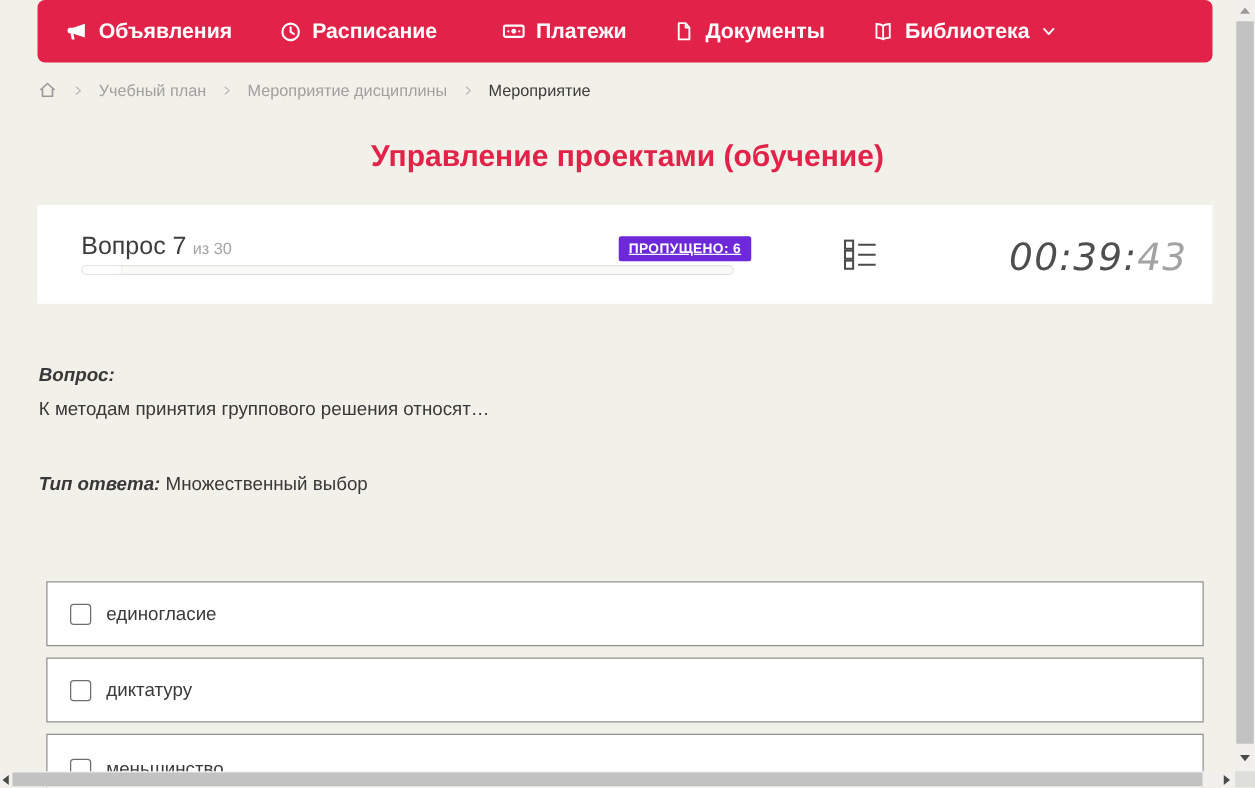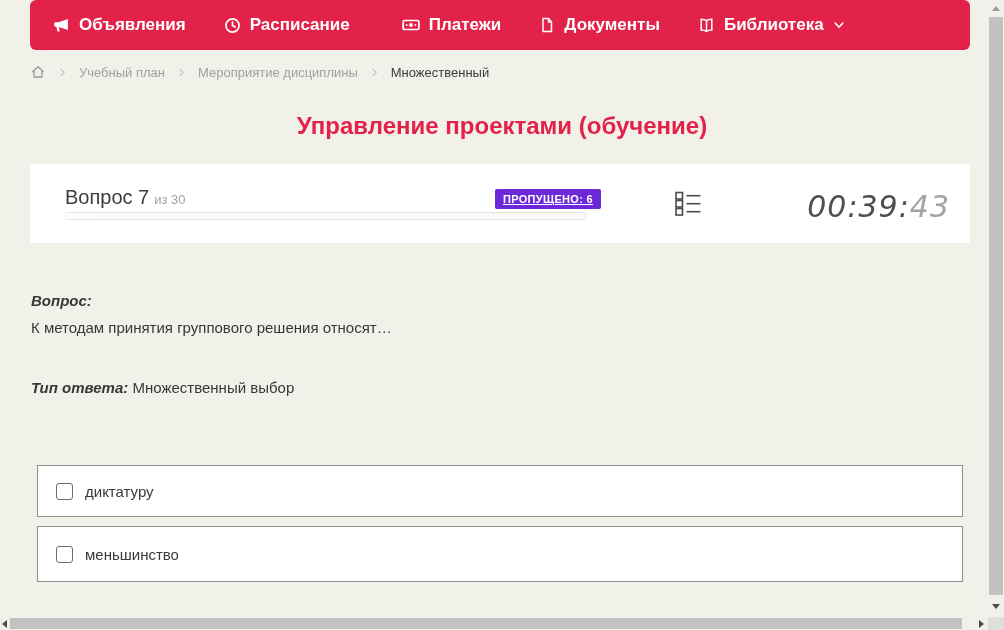--- a/index.html
+++ b/index.html
@@ -148,21 +148,21 @@
       <svg width="9" height="9" viewBox="0 0 16 16">
           <path d="M5 2.5 11 8l-6 5.5" fill="none" stroke="#b9b9b9" stroke-width="1.8"></path>
         </svg>
     </span>
     <span class="crumb">Мероприятие дисциплины</span>
     <span class="crumb-sep">
       <svg width="9" height="9" viewBox="0 0 16 16">
           <path d="M5 2.5 11 8l-6 5.5" fill="none" stroke="#b9b9b9" stroke-width="1.8"></path>
         </svg>
     </span>
-    <span class="crumb current">Множественный</span>
+    <span class="crumb current">Мероприятие</span>
   </div>
 
   <h1 class="page-title">Управление проектами (обучение)</h1>
 
   <section class="quiz-header">
     <div class="qh-title">
       <span>Вопрос 7</span><span class="qh-total">из 30</span>
     </div>
     <div class="progress">
       <div class="progress-fill"></div>
@@ -190,20 +190,24 @@
     <p class="q-text">К методам принятия группового решения относят…</p>
     <p class="q-type">
       <b>Тип ответа:</b>
       <span>Множественный выбор</span>
     </p>
   </div>
 
   <div class="options">
     <div class="option">
       <span class="checkbox"></span>
+      <span class="opt-label">единогласие</span>
+    </div>
+    <div class="option">
+      <span class="checkbox"></span>
       <span class="opt-label">диктатуру</span>
     </div>
     <div class="option tall">
       <span class="checkbox"></span>
       <span class="opt-label">меньшинство</span>
     </div>
   </div>
 
   <div class="vscroll">
     <span class="tri tri-up"></span>

